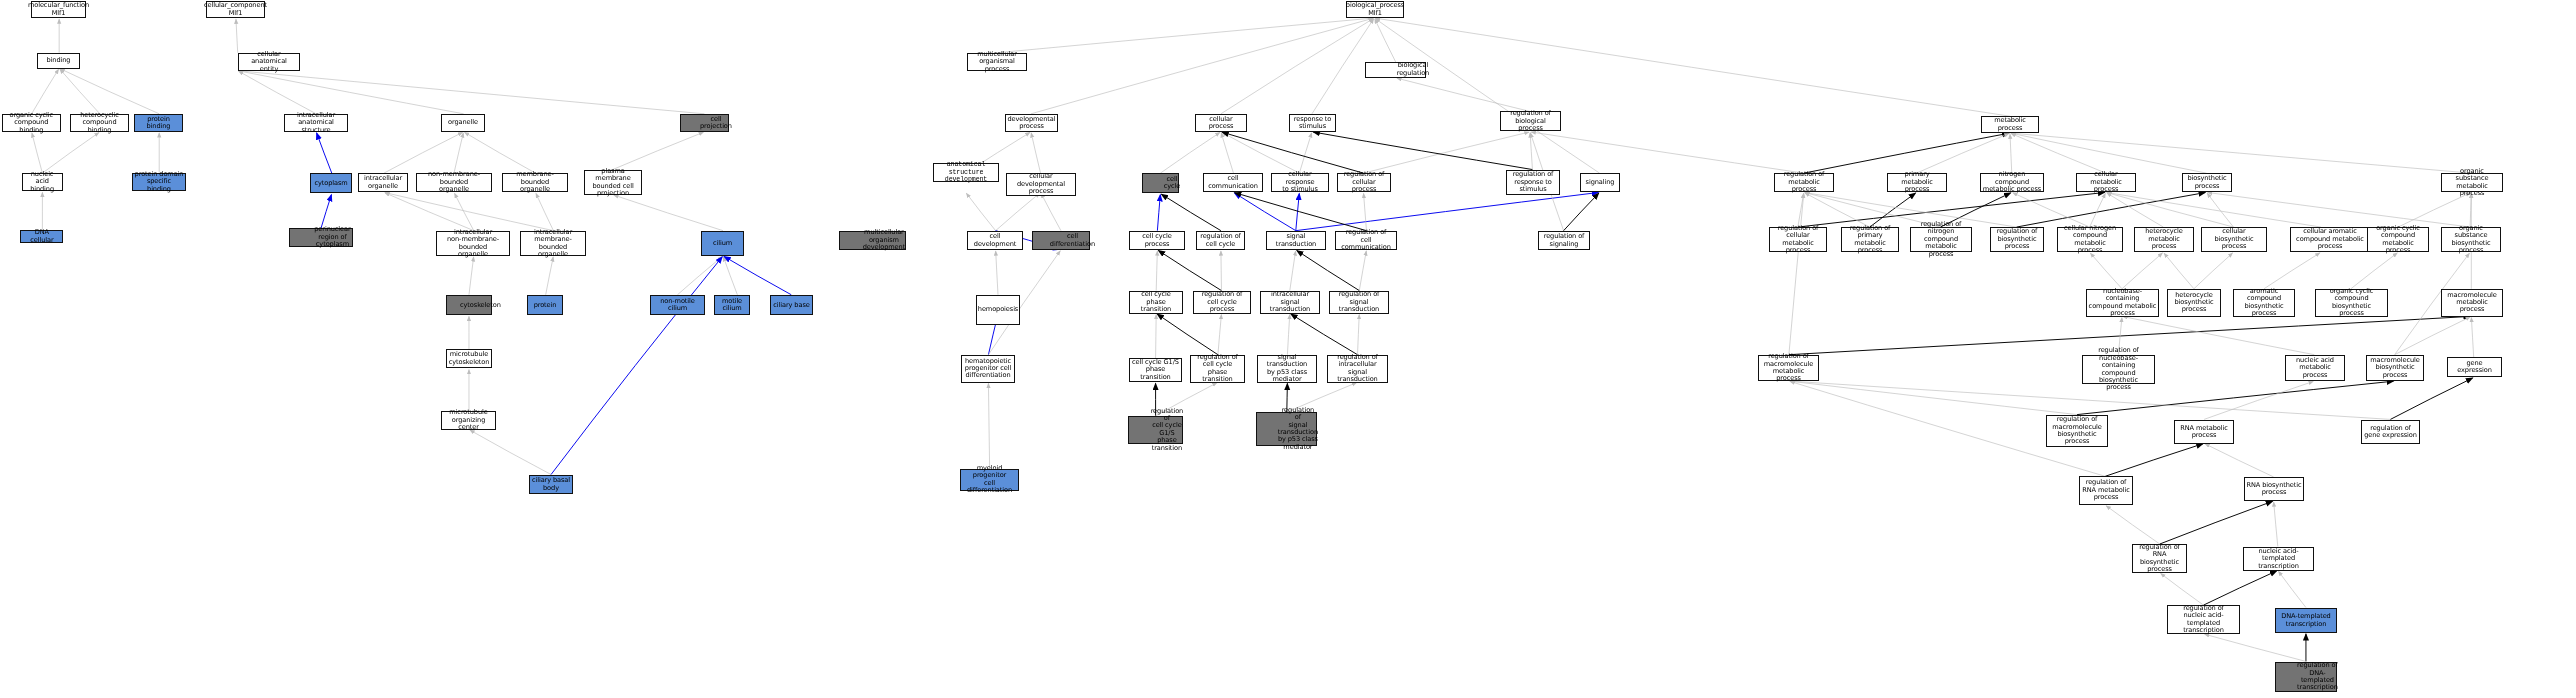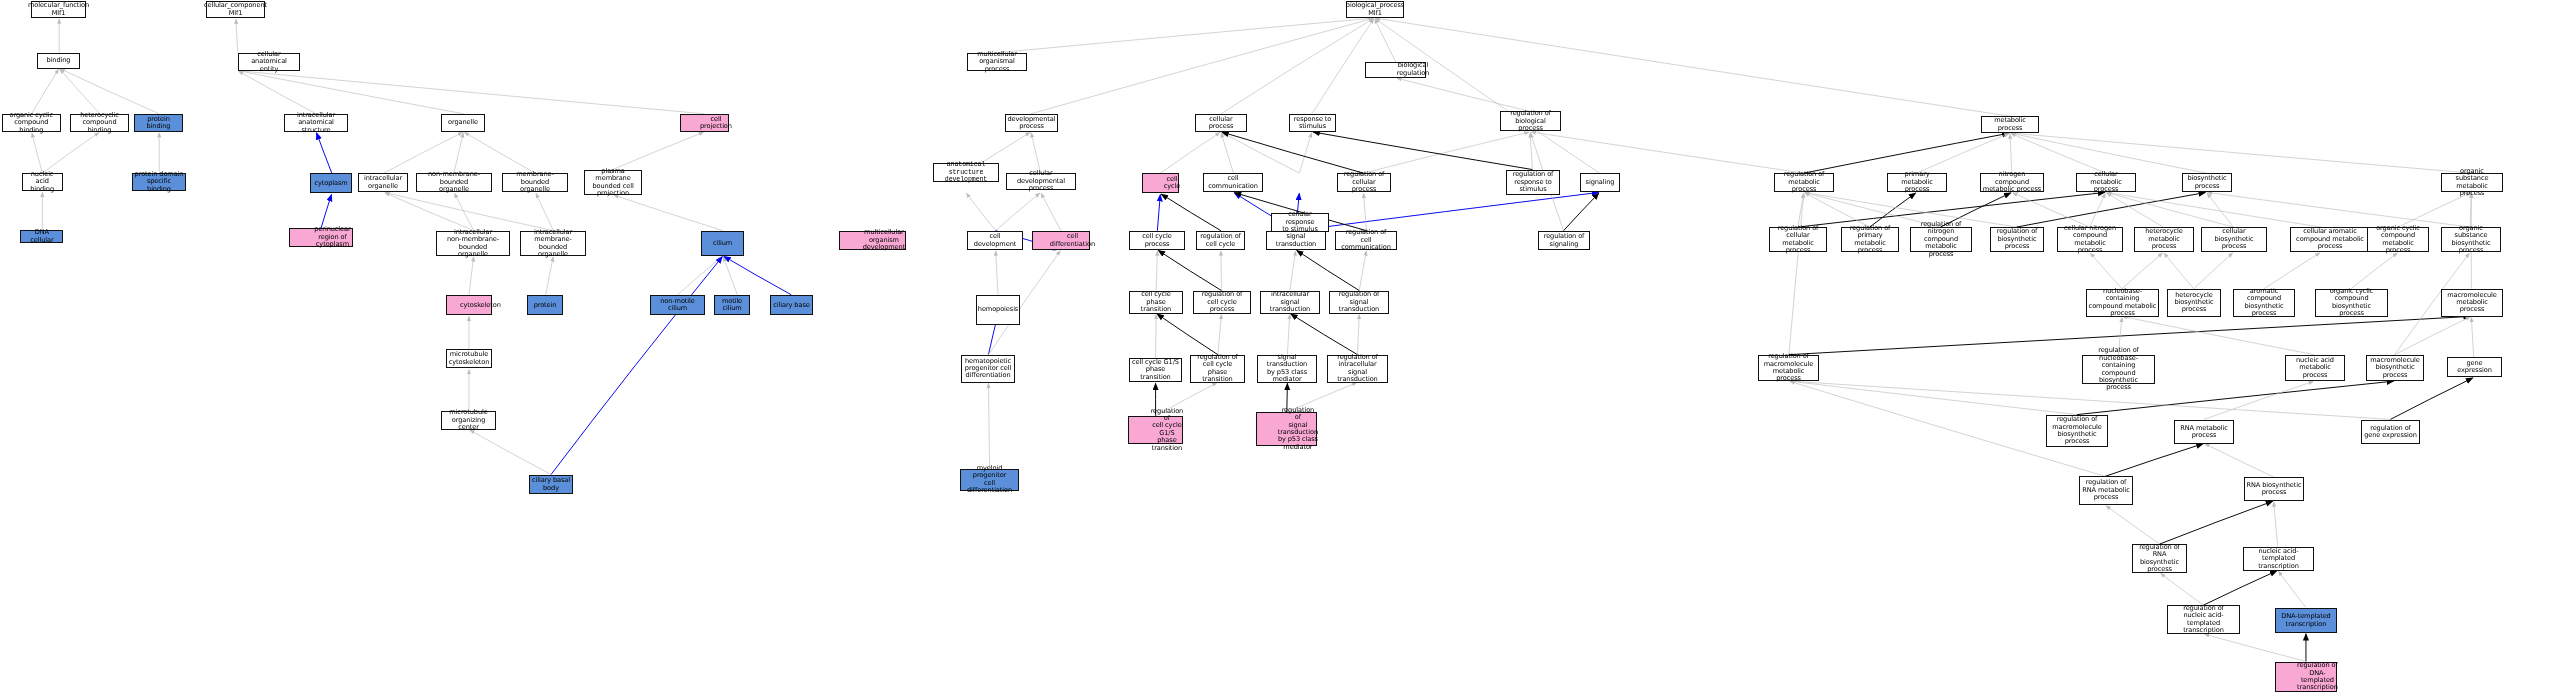--- a/index.html
+++ b/index.html
@@ -34,21 +34,21 @@
     display: flex;
     align-items: center;
     justify-content: center;
     text-align: center;
     padding: 0.6px 1.2px;
     white-space: pre-line;
     letter-spacing: -0.1px;
     z-index: 5;
   }
   .node.c-white  { background: #ffffff; }
-  .node.c-light  { background: #f9a8d4; padding-left: 24px; }
+  .node.c-light  { background: #737373; padding-left: 24px; }
   .node.c-mid    { background: #5b8fd9; }
 </style>
 </head>
 <body>
 
 <div id="canvas">
   <svg id="edges" viewBox="0 0 4298 1165">
     <defs>
       <marker id="ah-light" markerWidth="9" markerHeight="9" refX="7" refY="3.2" orient="auto">
         <path d="M0,0 L8,3.2 L0,6.4 z" fill="#bdbdbd"></path>
@@ -262,25 +262,25 @@
       <div class="node c-white" style="left: 1005px; top: 114px; width: 53px; height: 18px;">developmental
 process</div>
       <div class="node c-white" style="left: 1195px; top: 114px; width: 52px; height: 18px;">cellular process</div>
       <div class="node c-white" style="left: 1289px; top: 114px; width: 47px; height: 18px;">response to
 stimulus</div>
       <div class="node c-white" style="left: 1500px; top: 111px; width: 61px; height: 20.4px;">regulation of
 biological process</div>
       <div class="node c-white" style="left: 1981px; top: 116px; width: 58px; height: 17px;">metabolic process</div>
       <div class="node c-white" style="left: 933px; top: 163px; width: 66px; height: 19px; font-family: Liberation Mono, monospace;">anatomical structure
 development</div>
-      <div class="node c-white" style="left: 1006px; top: 173px; width: 70px; height: 17px;">cellular developmental
+      <div class="node c-white" style="left: 1006px; top: 173px; width: 70px; height: 23px;">cellular developmental
 process</div>
       <div class="node c-light" style="left: 1142px; top: 173px; width: 37px; height: 20.4px;">cell cycle</div>
       <div class="node c-white" style="left: 1203px; top: 173px; width: 60px; height: 19px;">cell communication</div>
-      <div class="node c-white" style="left: 1271px; top: 173px; width: 58px; height: 19px; margin-top: 40px;">cellular response
+      <div class="node c-white" style="left: 1271px; top: 173px; width: 58px; height: 19px;">cellular response
 to stimulus</div>
       <div class="node c-white" style="left: 1337px; top: 173px; width: 54px; height: 19px;">regulation of
 cellular process</div>
       <div class="node c-white" style="left: 1506px; top: 170px; width: 54px; height: 25px;">regulation of
 response to
 stimulus</div>
       <div class="node c-white" style="left: 1580px; top: 173px; width: 40px; height: 19px;">signaling</div>
       <div class="node c-white" style="left: 1774px; top: 173px; width: 60px; height: 19px;">regulation of
 metabolic process</div>
       <div class="node c-white" style="left: 1887px; top: 173px; width: 60px; height: 19px;">primary metabolic

